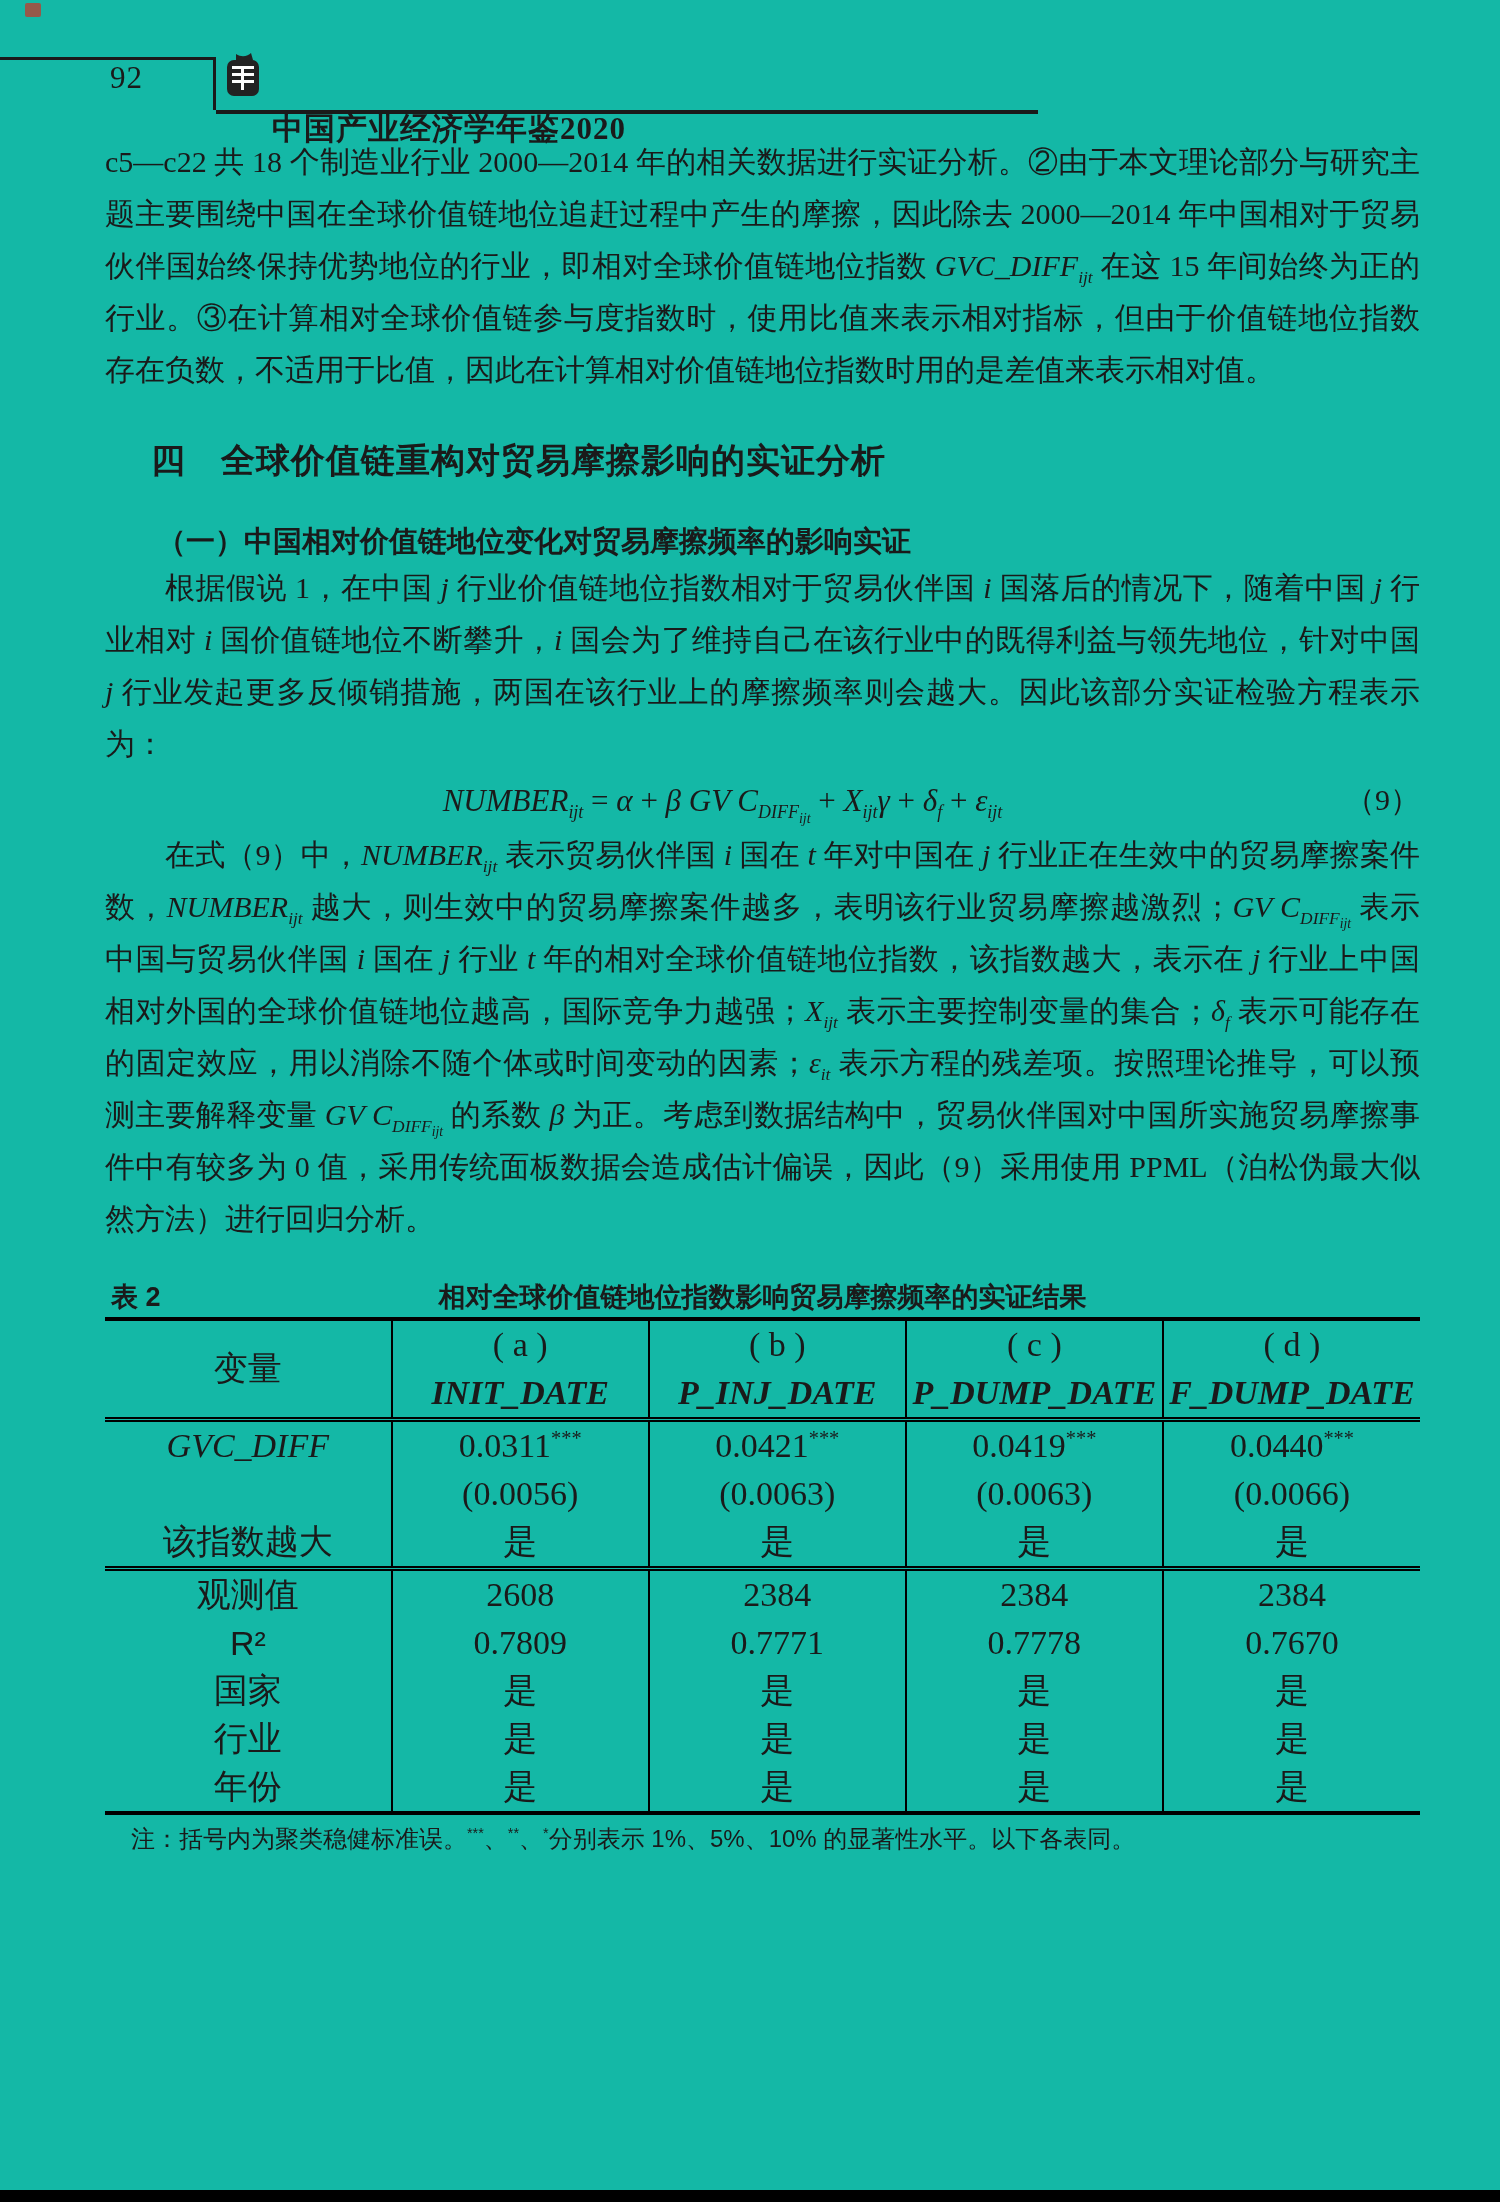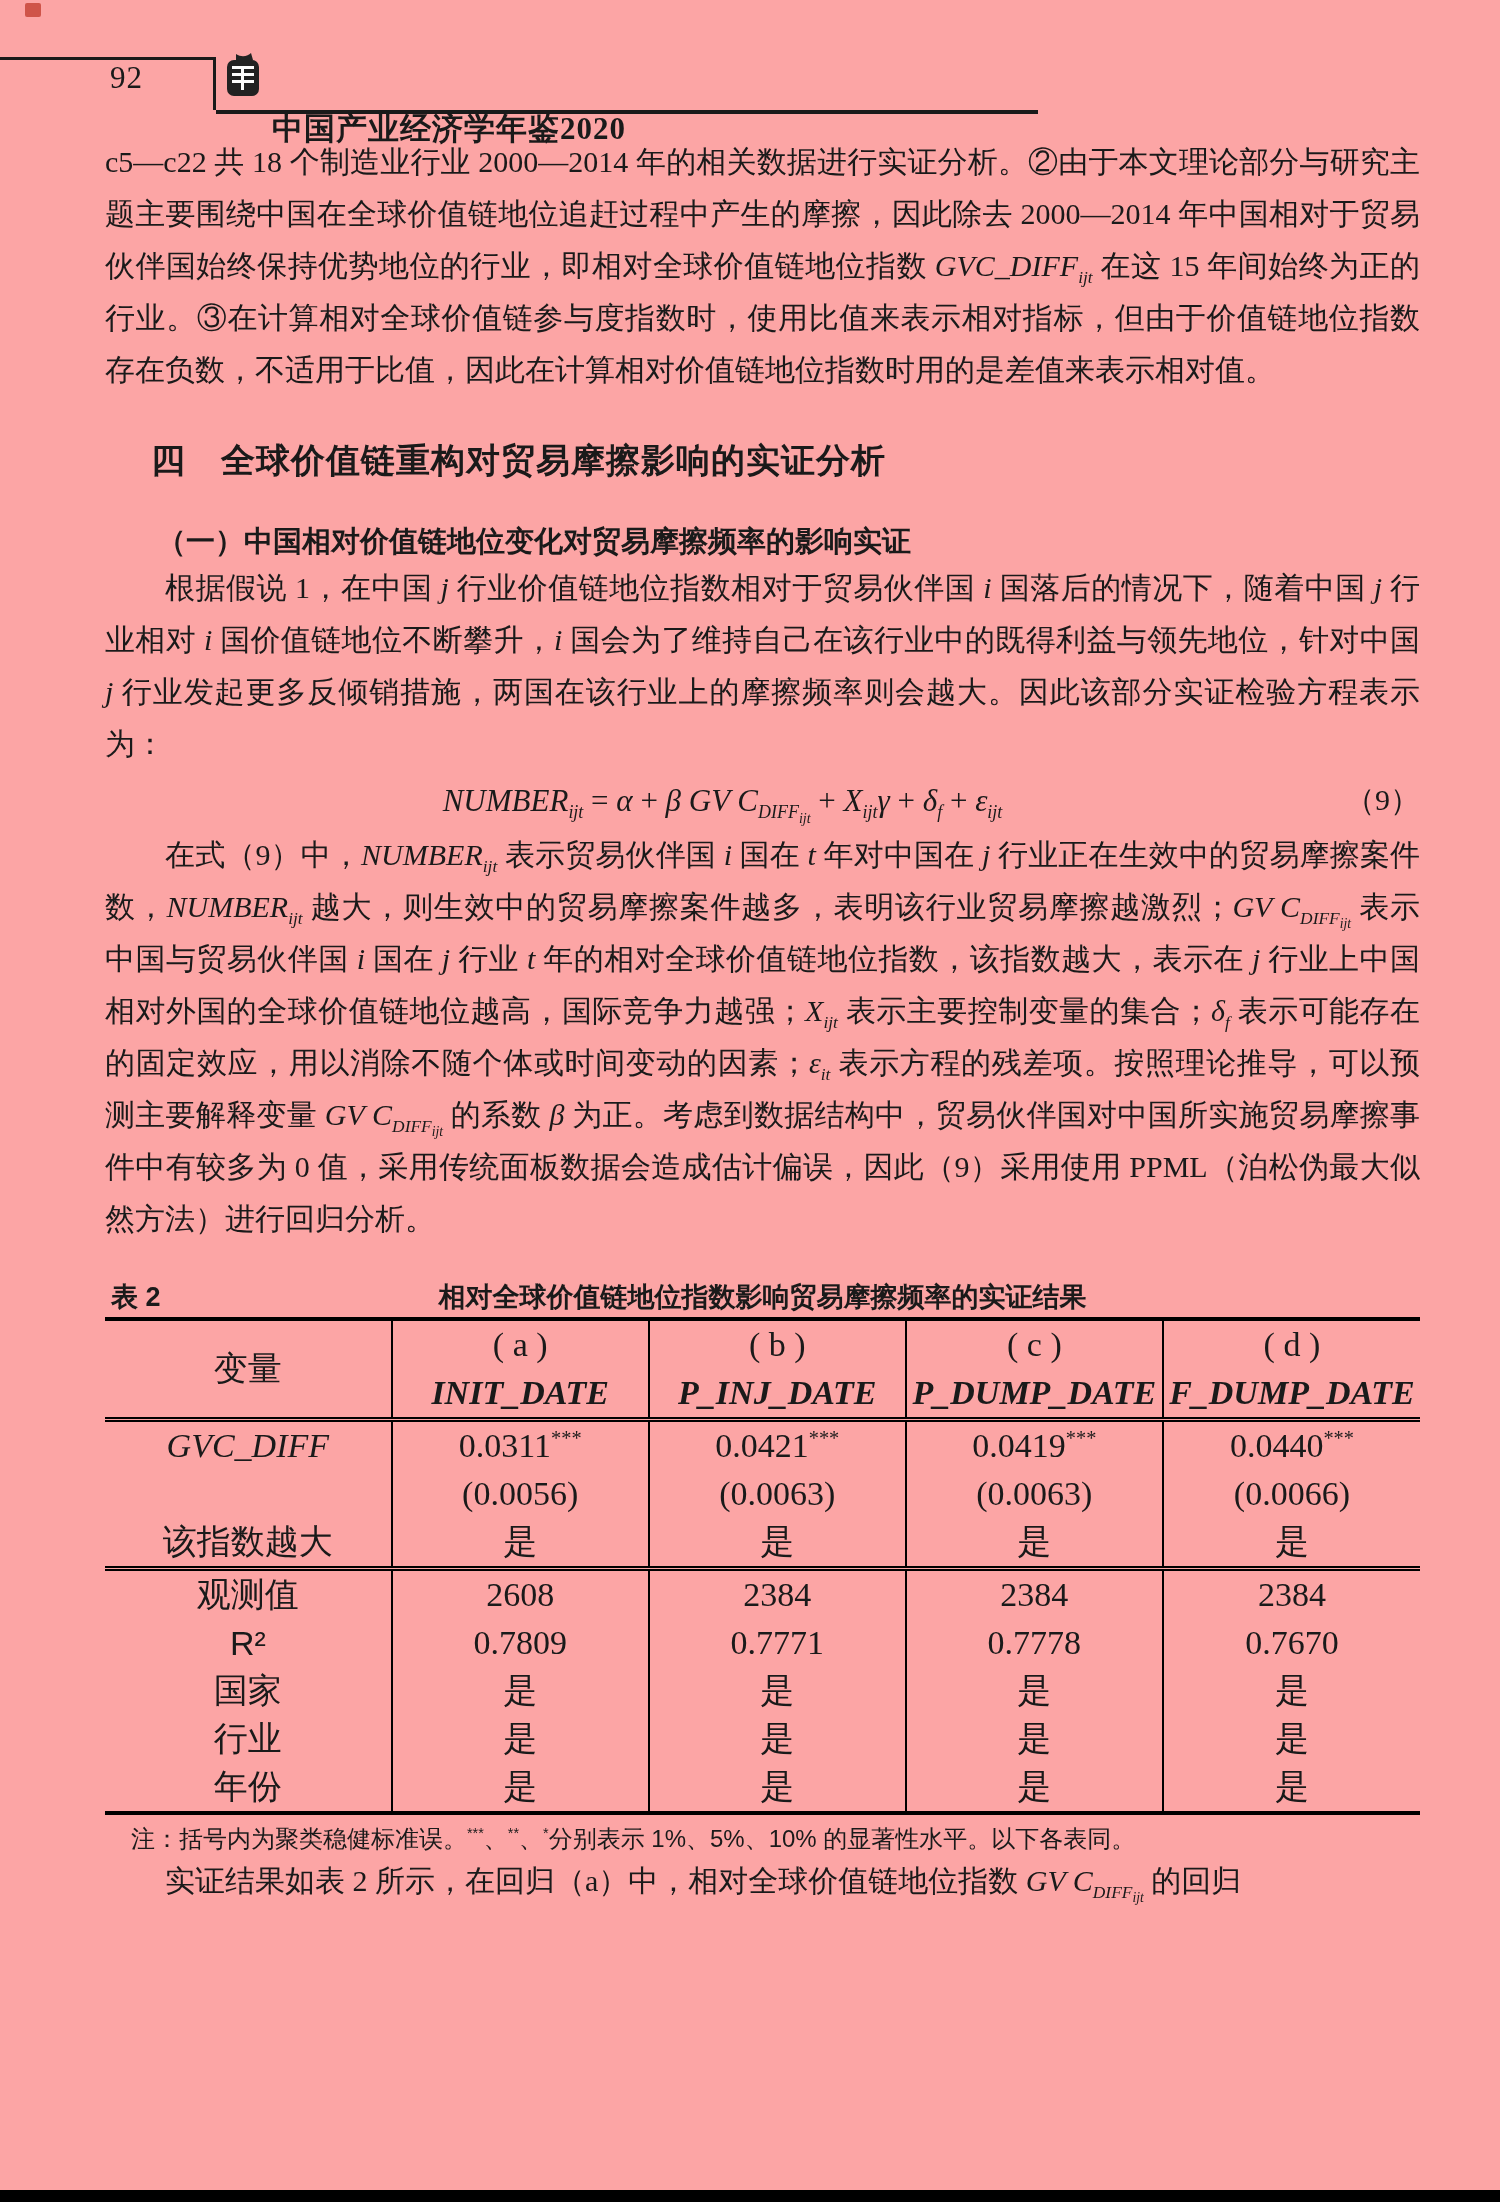--- a/index.html
+++ b/index.html
@@ -1,18 +1,18 @@
 <!DOCTYPE html>
 <html lang="zh"><head>
 <meta charset="utf-8">
 <style>
   html,body{margin:0;padding:0;background:#e8e8e8;}
   .page{
     position:relative; width:1500px; height:2202px;
-    background:#fca5a5; color:#1a1a1a;
+    background:#14b8a6; color:#1a1a1a;
     font-family:"Liberation Serif","DejaVu Serif",serif;
     overflow:hidden; margin:0 auto;
   }
   
   .hdr-rule-left{position:absolute;left:0;top:57px;width:213px;height:3px;background:#1a1a1a;}
   .hdr-vline{position:absolute;left:213px;top:57px;width:3px;height:53px;background:#1a1a1a;}
   .hdr-underline{position:absolute;left:216px;top:110px;width:822px;height:4px;background:#1a1a1a;}
   .page-number{position:absolute;left:110px;top:60px;font-size:31px;letter-spacing:1px;}
   .hdr-logo{position:absolute;left:224px;top:52px;width:38px;height:46px;}
   .hdr-title{position:absolute;left:272px;top:72px;font-size:31px;font-weight:bold;letter-spacing:1px;margin-top:36px;}
@@ -186,18 +186,17 @@
               <td class="val">是</td>
               <td class="val">是</td>
               <td class="val">是</td>
             </tr>
           </tbody>
       </table>
 
       <div class="table-note"><span>注：括号内为聚类稳健标准误。</span><sup>***</sup><span>、</span><sup>**</sup><span>、</span><sup>*</sup><span>分别表示 1%、5%、10% 的显著性水平。以下各表同。</span></div>
     </div>
 
-    <p class="body-text indent closing"><span>实证结果如表 2 所示，在回归（a）中，相对全球价值链地位指数 </span><i>GV C</i><sub>DIFF<sub>ijt</sub></sub><span> 的回归</span></p>
 
   </div>
 
   <div class="page-bottom-edge"></div>
 </div>
 
 </body></html>

